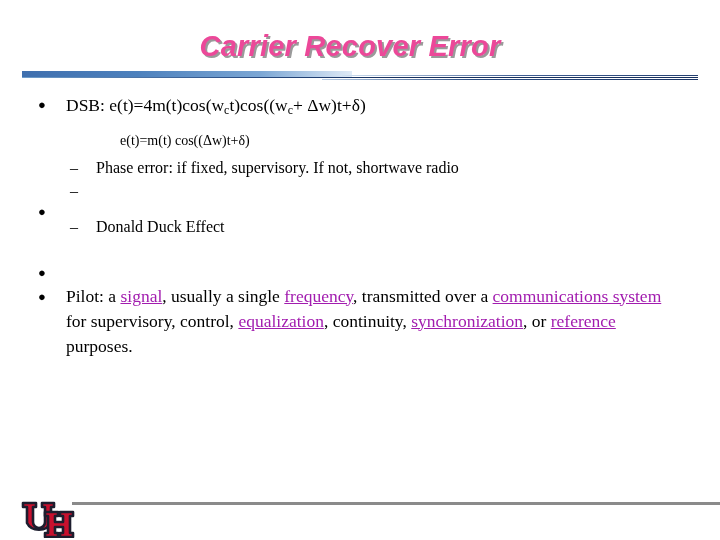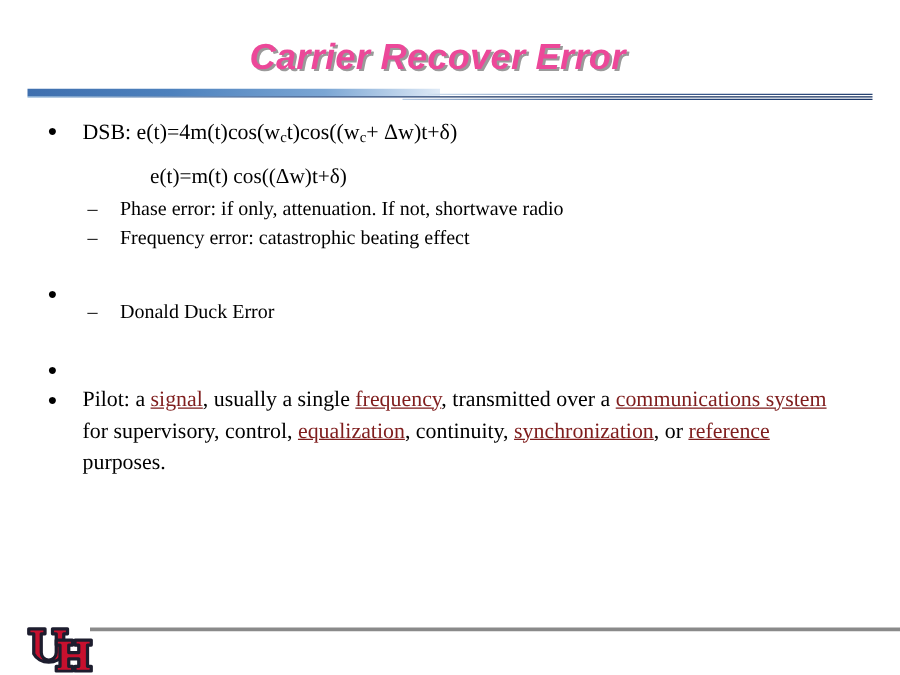--- a/index.html
+++ b/index.html
@@ -114,21 +114,21 @@
   }
   .sub-row .marker {
     position: absolute;
     left: 70px;
     top: 0;
     font-size: 16px;
   }
 
   .formula-line {
     padding-left: 120px;
-    font-size: 17px;
+    font-size: 14px;
     line-height: 25px;
     margin-top: 5px;
     margin-bottom: 3px;
   }
 
   .gap-sm { height: 14px; }
   .gap-md { height: 20px; }
   .gap-lg { height: 22px; }
 
   .paragraph {
@@ -139,21 +139,21 @@
     line-height: 25px;
   }
   .paragraph .marker {
     position: absolute;
     left: 38px;
     top: 0;
     font-size: 13px;
   }
   .link {
     text-decoration: underline;
-    color: #7f1d1d;
+    color: #a21caf;
   }
   sub {
     font-size: 0.68em;
     vertical-align: -0.22em;
   }
 
   
   .footer-rule {
     position: absolute;
     left: 72px;
@@ -187,38 +187,37 @@
 
   <div class="bullet-row lvl1">
     <span class="marker">●</span>
     <span><span>DSB: e(t)=4m(t)cos(w</span><sub>c</sub><span>t)cos((w</span><sub>c</sub><span>+ Δw)t+δ)</span></span>
   </div>
 
   <div class="formula-line">e(t)=m(t) cos((Δw)t+δ)</div>
 
   <div class="sub-row">
     <span class="marker">–</span>
-    <span>Phase error: if only, attenuation. If not, shortwave radio</span>
+    <span>Phase error: if fixed, supervisory. If not, shortwave radio</span>
   </div>
   <div class="sub-row">
     <span class="marker">–</span>
-    <span>Frequency error: catastrophic beating effect</span>
   </div>
 
   <div class="gap-md"></div>
 
   <div class="bullet-row lvl1">
     <span class="marker">●</span>
   </div>
 
   <div class="gap-sm"></div>
 
   <div class="sub-row">
     <span class="marker">–</span>
-    <span>Donald Duck Error</span>
+    <span>Donald Duck Effect</span>
   </div>
 
   <div class="gap-lg"></div>
 
   <div class="bullet-row lvl1">
     <span class="marker">●</span>
   </div>
 
   <div class="gap-lg"></div>
 

